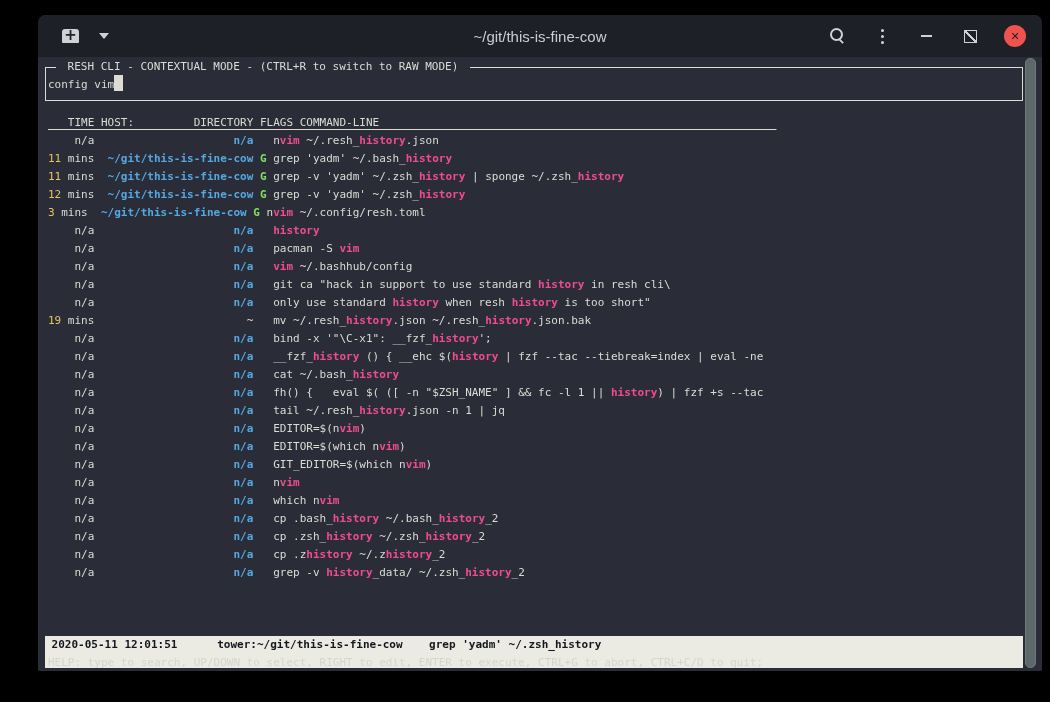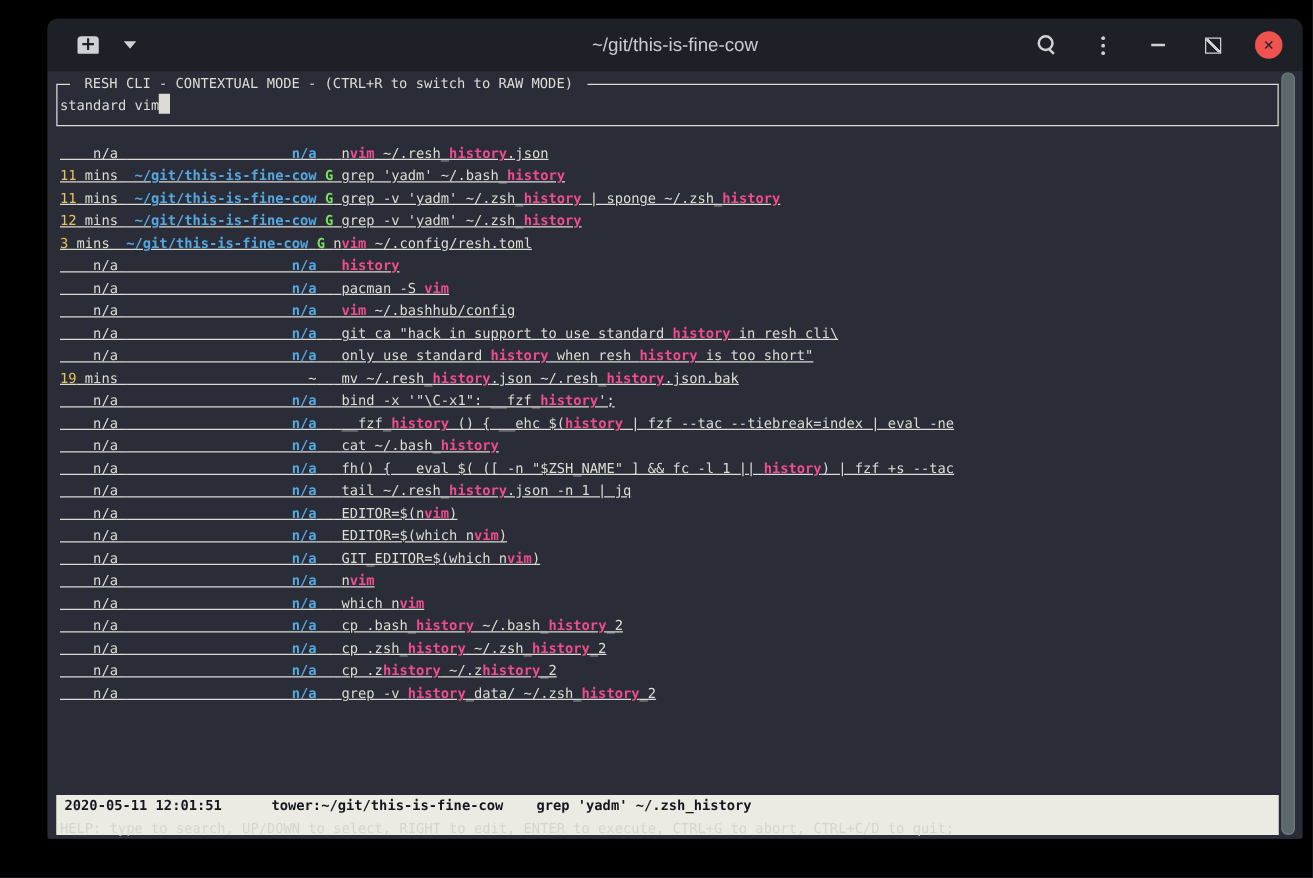--- a/index.html
+++ b/index.html
@@ -57,21 +57,21 @@
     border:1px solid var(--fg);
   }
   .searchbox .label{
     position:absolute;left:10px;top:-10px;background:var(--bg);padding:0 5px;
     white-space:pre;color:var(--fg);
   }
   .searchbox .query{position:absolute;left:2px;top:7px;white-space:pre;}
   .cursor{display:inline-block;width:9px;height:16px;background:var(--fg);vertical-align:-3px;}
 
   .lines{position:absolute;left:7px;top:57px;width:978px;}
-  .tline{height:18px;white-space:pre;padding-left:3px;text-decoration:underline;}
+  .tline{height:18px;white-space:pre;padding-left:3px;}
   .thead{text-decoration:underline;text-underline-offset:3px;}
   .dir{color:var(--blue);font-weight:bold;}
   .num{color:var(--yellow);}
   .flag{color:var(--green);font-weight:bold;}
   .hl{color:var(--pink);font-weight:bold;}
   .tline.selected{background:var(--sel_bg);}
   .tline.selected span{color:var(--sel_fg) !important;font-weight:bold;}
   .statusbar{
     position:absolute;left:7px;top:579px;width:978px;height:32px;background:var(--sel_bg);
     color:var(--sel_fg);font-weight:bold;white-space:pre;
@@ -109,24 +109,25 @@
       <div class="tb-btn">
           <div class="restore"></div>
         </div>
       <div class="close"></div>
     </div>
   </div>
 
   <div class="content">
     <div class="searchbox">
       <span class="label"> RESH CLI - CONTEXTUAL MODE - (CTRL+R to switch to RAW MODE) </span>
-      <span class="query"><span>standard vim</span><span class="cursor"></span></span>
+      <span class="query"><span>config vim</span><span class="cursor"></span></span>
     </div>
 
     <div class="lines" id="lines">
+        <div class="tline thead">   TIME HOST:         DIRECTORY FLAGS COMMAND-LINE                                                            </div>
         <div class="tline"><span>    n/a </span><span class="dir">                    n/a</span><span> </span><span class="flag"> </span><span> </span><span>n</span><span class="hl">vim</span><span> ~/.resh_</span><span class="hl">history</span><span>.json</span></div>
         <div class="tline"><span class="num">11</span><span> mins </span><span class="dir"> ~/git/this-is-fine-cow</span><span> </span><span class="flag">G</span><span> </span><span>grep 'yadm' ~/.bash_</span><span class="hl">history</span></div>
         <div class="tline"><span class="num">11</span><span> mins </span><span class="dir"> ~/git/this-is-fine-cow</span><span> </span><span class="flag">G</span><span> </span><span>grep -v 'yadm' ~/.zsh_</span><span class="hl">history</span><span> | sponge ~/.zsh_</span><span class="hl">history</span></div>
         <div class="tline"><span class="num">12</span><span> mins </span><span class="dir"> ~/git/this-is-fine-cow</span><span> </span><span class="flag">G</span><span> </span><span>grep -v 'yadm' ~/.zsh_</span><span class="hl">history</span></div>
         <div class="tline"><span class="num">3</span><span> mins </span><span class="dir"> ~/git/this-is-fine-cow</span><span> </span><span class="flag">G</span><span> </span><span>n</span><span class="hl">vim</span><span> ~/.config/resh.toml</span></div>
         <div class="tline"><span>    n/a </span><span class="dir">                    n/a</span><span> </span><span class="flag"> </span><span> </span><span class="hl">history</span></div>
         <div class="tline"><span>    n/a </span><span class="dir">                    n/a</span><span> </span><span class="flag"> </span><span> </span><span>pacman -S </span><span class="hl">vim</span></div>
         <div class="tline"><span>    n/a </span><span class="dir">                    n/a</span><span> </span><span class="flag"> </span><span> </span><span class="hl">vim</span><span> ~/.bashhub/config</span></div>
         <div class="tline"><span>    n/a </span><span class="dir">                    n/a</span><span> </span><span class="flag"> </span><span> </span><span>git ca "hack in support to use standard </span><span class="hl">history</span><span> in resh cli\</span></div>
         <div class="tline"><span>    n/a </span><span class="dir">                    n/a</span><span> </span><span class="flag"> </span><span> </span><span>only use standard </span><span class="hl">history</span><span> when resh </span><span class="hl">history</span><span> is too short"</span></div>

